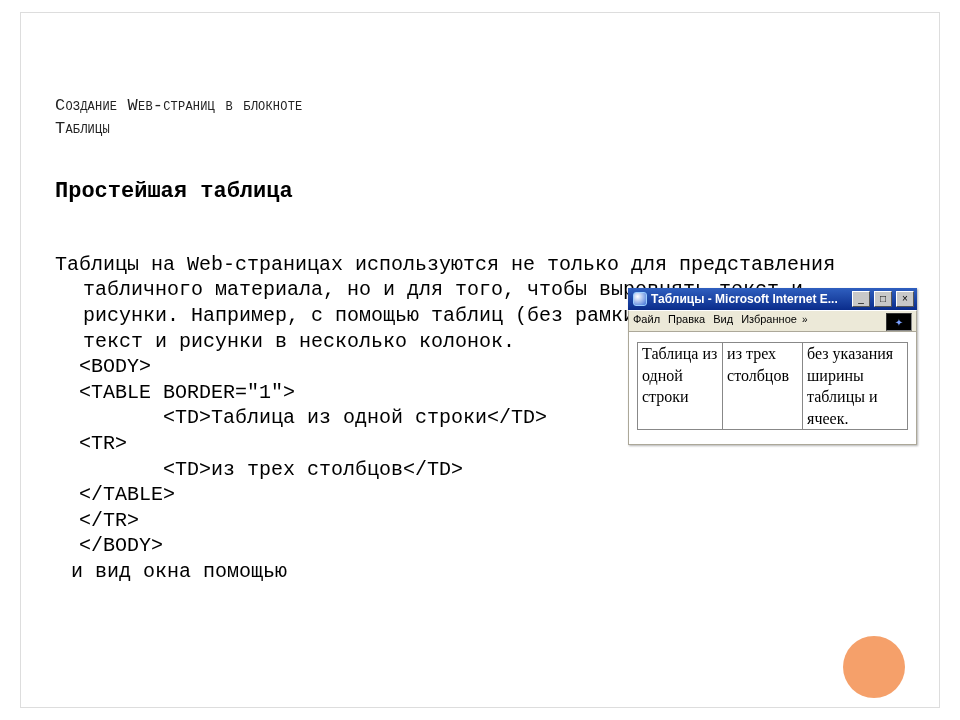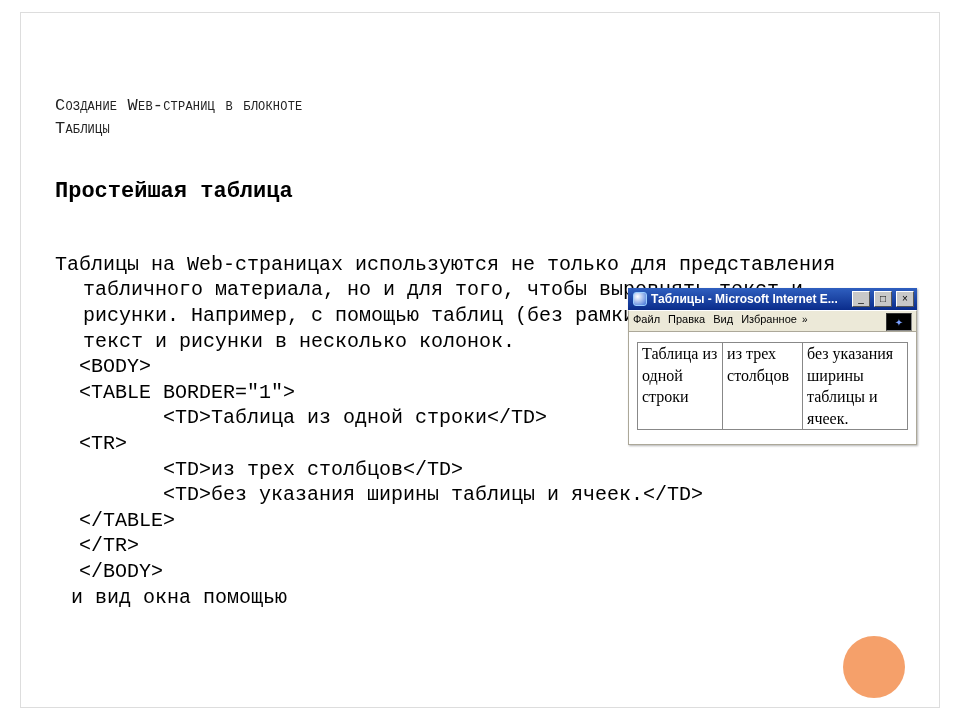--- a/index.html
+++ b/index.html
@@ -165,21 +165,20 @@
 
   <div class="subheading">Простейшая таблица</div>
 
   <div class="paragraph hanging">Таблицы на Web-страницах используются не только для представления табличного материала, но и для того, чтобы выровнять текст и рисунки. Например, с помощью таблиц (без рамки) можно расположить текст и рисунки в несколько колонок.</div>
 
   <div class="code-line">  &lt;BODY&gt;</div>
   <div class="code-line">  &lt;TABLE BORDER="1"&gt;</div>
   <div class="code-line">         &lt;TD&gt;Таблица из одной строки&lt;/TD&gt;</div>
   <div class="code-line">  &lt;TR&gt;</div>
   <div class="code-line">         &lt;TD&gt;из трех столбцов&lt;/TD&gt;</div>
-  <div class="code-line">         &lt;TD&gt;без указания ширины таблицы и ячеек.&lt;/TD&gt;</div>
   <div class="code-line">  &lt;/TABLE&gt;</div>
   <div class="code-line">  &lt;/TR&gt;</div>
   <div class="code-line">  &lt;/BODY&gt;</div>
 
   <div class="footer-line">и вид окна помощью</div>
 </div>
 
 <div class="browser-window">
   <div class="bw-titlebar">
     <span class="ie-icon"></span>

